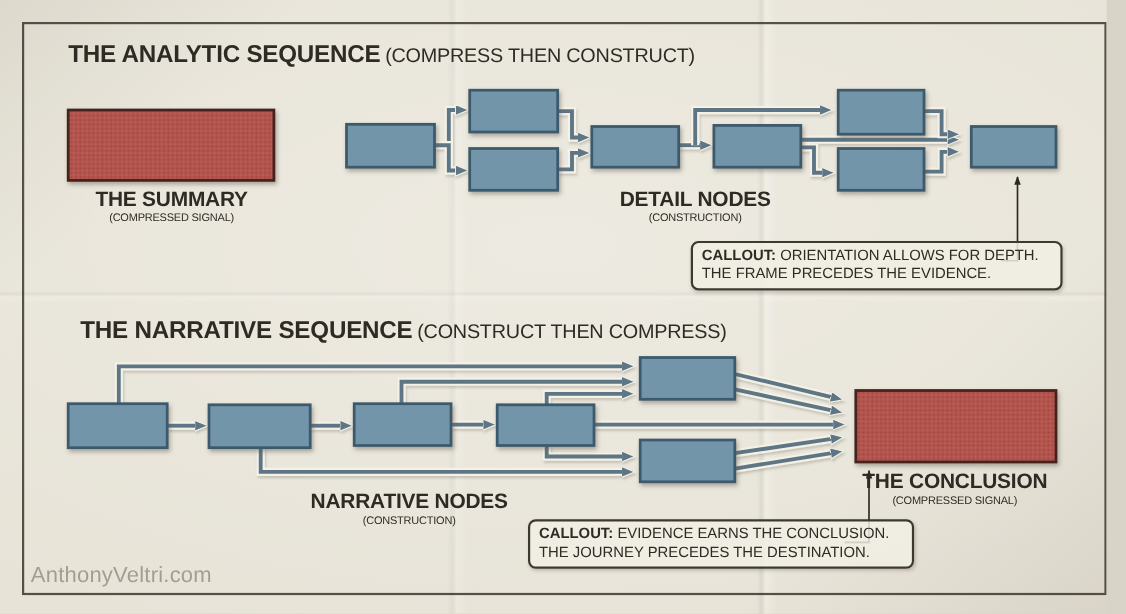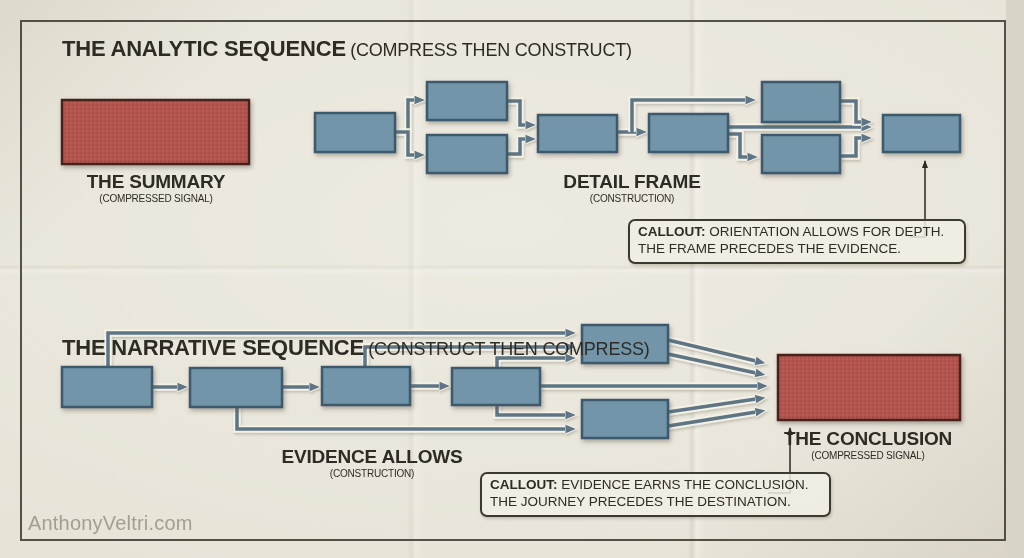--- a/index.html
+++ b/index.html
@@ -157,35 +157,35 @@
   <div class="ttl" style="left:62px;top:36px;">
     <b>THE ANALYTIC SEQUENCE</b> <span>(COMPRESS THEN CONSTRUCT)</span>
   </div>
 
   <div class="lbl" style="left:46px;top:171px;">
     <div class="l1">THE SUMMARY</div>
     <div class="l2">(COMPRESSED SIGNAL)</div>
   </div>
 
   <div class="lbl" style="left:522px;top:171px;">
-    <div class="l1">DETAIL FRAME</div>
+    <div class="l1">DETAIL NODES</div>
     <div class="l2">(CONSTRUCTION)</div>
   </div>
 
   <div class="callout" style="left:628px;top:219px;">
     <div><b>CALLOUT:</b> <span>ORIENTATION ALLOWS FOR DEPTH.</span></div>
     <div>THE FRAME PRECEDES THE EVIDENCE.</div>
   </div>
 
-  <div class="ttl" style="left:62px;top:287px;margin-top:48px;">
+  <div class="ttl" style="left:73px;top:287px;">
     <b>THE NARRATIVE SEQUENCE</b> <span>(CONSTRUCT THEN COMPRESS)</span>
   </div>
 
   <div class="lbl" style="left:262px;top:446px;">
-    <div class="l1">EVIDENCE ALLOWS</div>
+    <div class="l1">NARRATIVE NODES</div>
     <div class="l2">(CONSTRUCTION)</div>
   </div>
 
   <div class="lbl" style="left:758px;top:428px;">
     <div class="l1">THE CONCLUSION</div>
     <div class="l2">(COMPRESSED SIGNAL)</div>
   </div>
 
   <div class="callout" style="left:480px;top:472px;">
     <div><b>CALLOUT:</b> <span>EVIDENCE EARNS THE CONCLUSION.</span></div>

